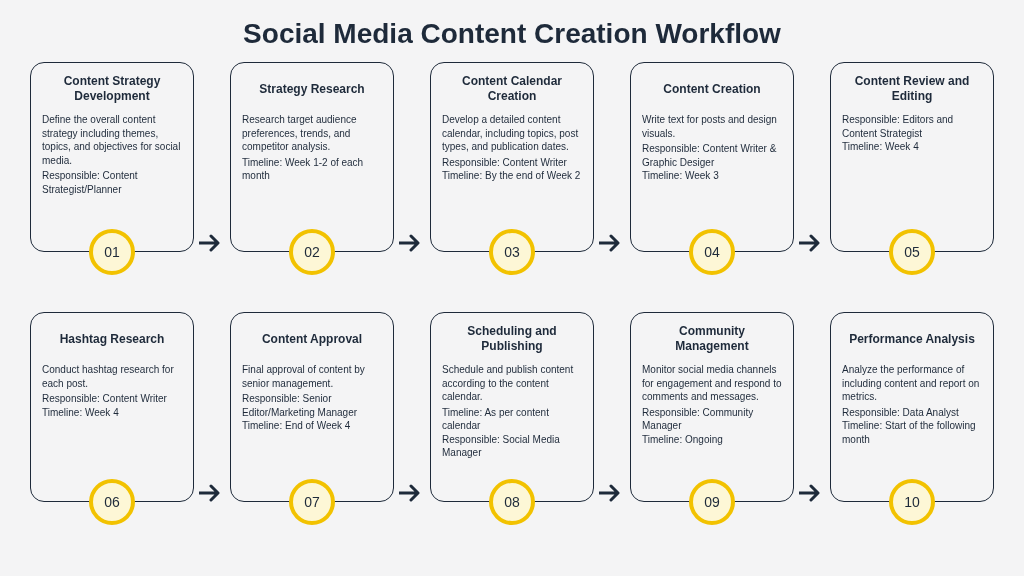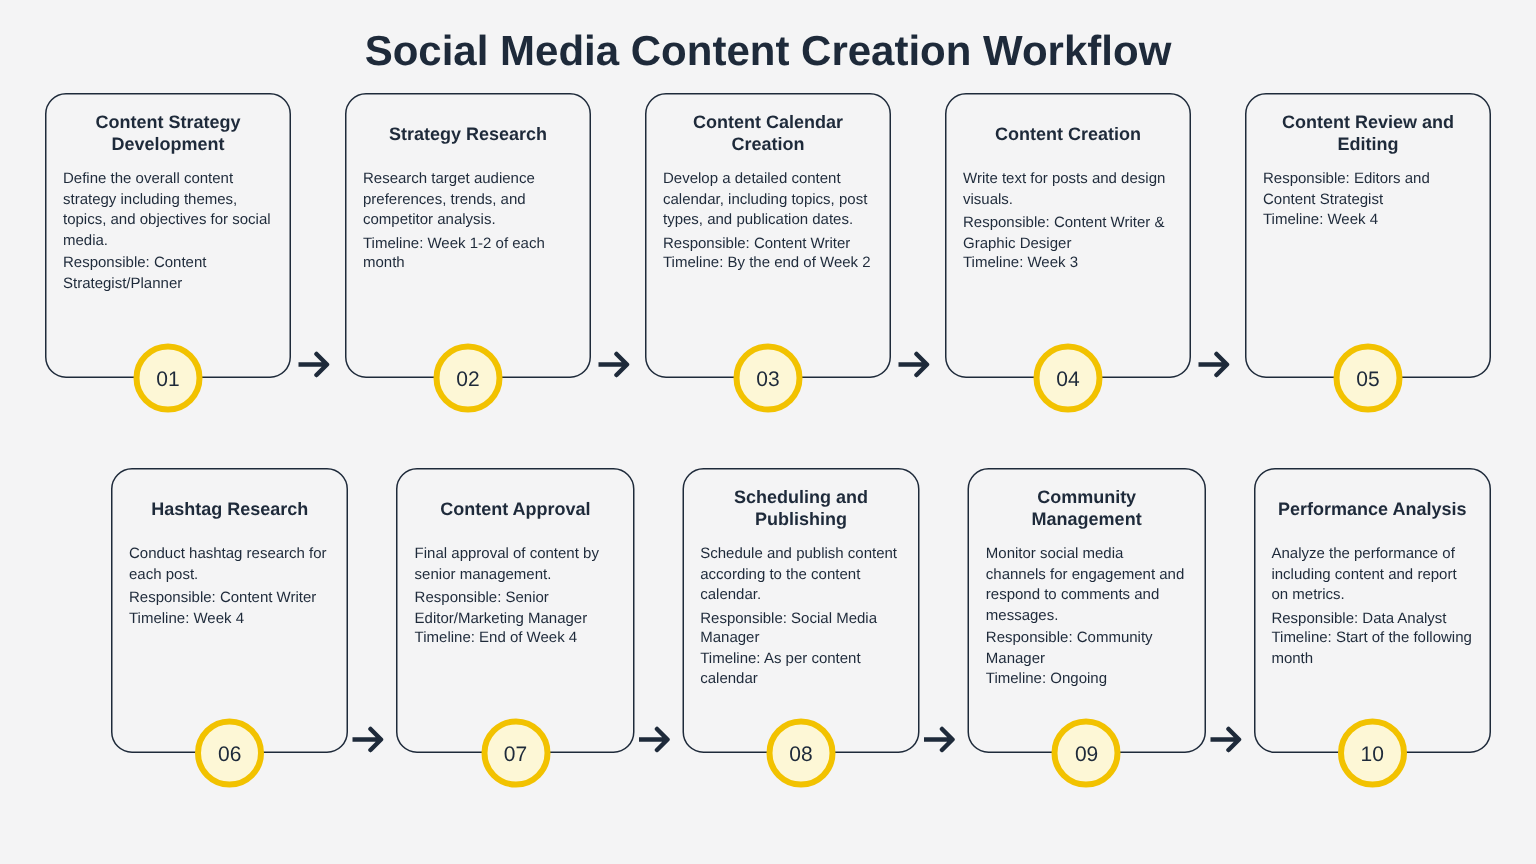--- a/index.html
+++ b/index.html
@@ -25,21 +25,21 @@
     width: 100%;
     padding: 0 30px;
   }
   .row {
     display: flex;
     justify-content: space-between;
     align-items: flex-end;
     position: relative;
   }
   .row1 { margin-top: 6px; }
-  .row2 { margin-top: 60px; margin-left: 44px; }
+  .row2 { margin-top: 60px; }
   .card {
     position: relative;
     background: #f4f4f5;
     border: 1.5px solid #1e2a3a;
     border-radius: 14px;
     width: 164px;
     height: 190px;
     padding: 10px 11px 10px 11px;
     display: flex;
     flex-direction: column;
@@ -200,22 +200,22 @@
     <div class="arrow">
         <svg width="26" height="18" viewBox="0 0 26 18">
           <path d="M0 9 L18 9 M12 2 L19 9 L12 16" stroke="#1e2a3a" stroke-width="3" fill="none" stroke-linecap="round" stroke-linejoin="round"></path>
         </svg>
       </div>
 
     <div class="card">
       <div class="card-title">Scheduling and Publishing</div>
       <div class="card-body">
         <span class="desc">Schedule and publish content according to the content calendar.</span>
+        <span class="line"><b>Timeline:</b> <span>As per content calendar</span></span>
         <span class="line"><b>Responsible:</b> <span>Social Media Manager</span></span>
-        <span class="line"><b>Timeline:</b> <span>As per content calendar</span></span>
       </div>
       <div class="badge">08</div>
     </div>
 
     <div class="arrow">
         <svg width="26" height="18" viewBox="0 0 26 18">
           <path d="M0 9 L18 9 M12 2 L19 9 L12 16" stroke="#1e2a3a" stroke-width="3" fill="none" stroke-linecap="round" stroke-linejoin="round"></path>
         </svg>
       </div>
 

